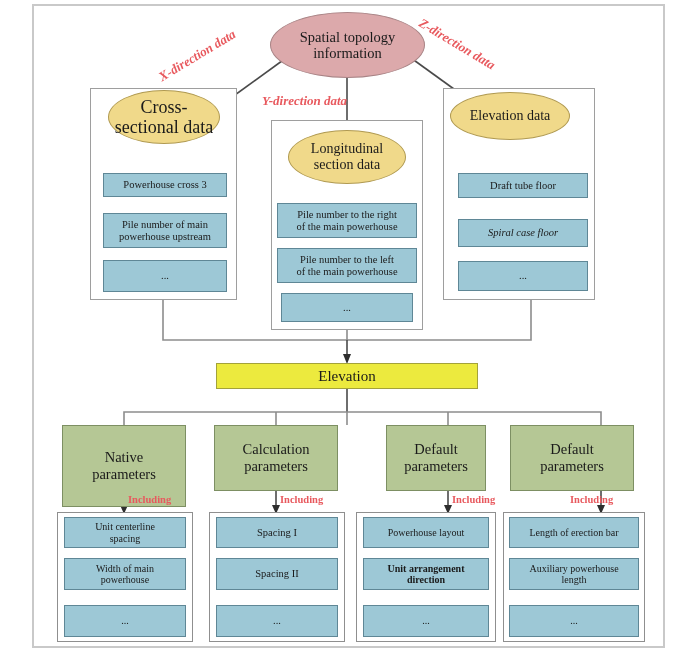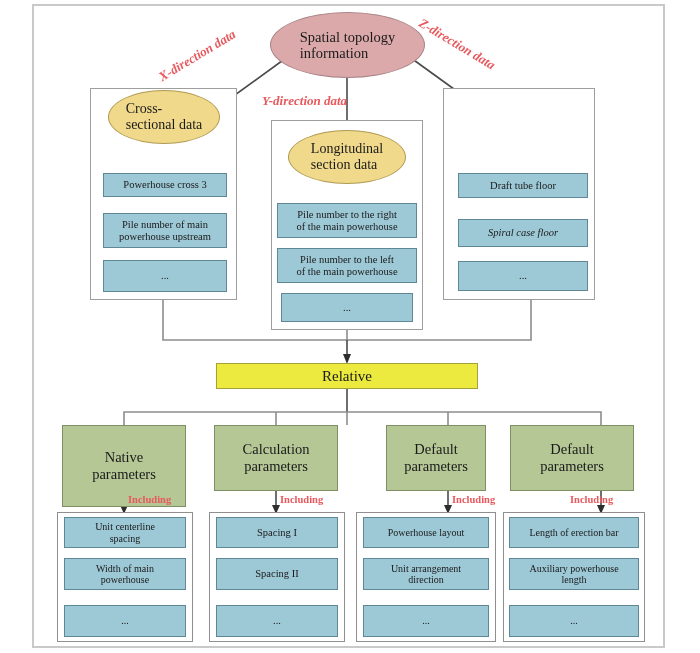--- a/index.html
+++ b/index.html
@@ -7,21 +7,21 @@
        font-family:"Liberation Serif","DejaVu Serif",serif;color:#1a1a1a;}
   #root{position:relative;width:700px;height:653px;}
 
   .frame{position:absolute;left:32px;top:4px;width:633px;height:644px;
          border:2px solid #c9c9c9;background:#fff;box-sizing:border-box;}
 
   .grp{position:absolute;border:1.5px solid #9e9e9e;background:#fff;box-sizing:border-box;}
   .grp2{position:absolute;border:1.5px solid #8f8f8f;background:#fff;box-sizing:border-box;}
 
   .ell{position:absolute;border-radius:50%;border:1.5px solid #8a8a6a;
-       display:flex;align-items:center;justify-content:center;
+       display:flex;align-items:center;justify-content:center;text-align:center;
        box-sizing:border-box;line-height:1.12;}
   .ell.pink{background:#dca9ab;border-color:#a98486;}
   .ell.yellow{background:#f0d98a;border-color:#b09a52;}
 
   .bbox{position:absolute;background:#9dc8d6;border:1.5px solid #5f8796;
         display:flex;align-items:center;justify-content:center;text-align:center;
         box-sizing:border-box;line-height:1.12;padding:0 3px;}
 
   .gbox{position:absolute;background:#b5c795;border:1.5px solid #7d8f63;
         display:flex;align-items:center;justify-content:center;text-align:center;
@@ -81,21 +81,21 @@
   <div class="ell pink" style="left:270px;top:12px;width:155px;height:66px;font-size:14.5px;">
     <span style="white-space:pre-line">Spatial topology
 information</span>
   </div>
 
   <div class="red rot-l" style="left:160px;top:70px;font-size:13px;font-style:italic;">X-direction data</div>
   <div class="red" style="left:262px;top:93px;font-size:13px;font-style:italic;">Y-direction data</div>
   <div class="red rot-r" style="left:420px;top:14px;font-size:13px;font-style:italic;">Z-direction data</div>
 
   <div class="grp" style="left:90px;top:88px;width:147px;height:212px;"></div>
-  <div class="ell yellow" style="left:108px;top:90px;width:112px;height:54px;font-size:14px;">
+  <div class="ell yellow" style="left:108px;top:90px;width:112px;height:54px;font-size:18px;">
     <span style="white-space:pre-line">Cross-
 sectional data</span>
   </div>
   <div class="bbox" style="left:103px;top:173px;width:124px;height:24px;font-size:10.5px;">
     <span style="white-space:pre-line">Powerhouse  cross 3</span>
   </div>
   <div class="bbox" style="left:103px;top:213px;width:124px;height:35px;font-size:10.5px;">
     <span style="white-space:pre-line">Pile number  of  main
 powerhouse upstream</span>
   </div>
@@ -114,32 +114,35 @@
   </div>
   <div class="bbox" style="left:277px;top:248px;width:140px;height:35px;font-size:10.5px;">
     <span style="white-space:pre-line">Pile number to the left
 of the main powerhouse</span>
   </div>
   <div class="bbox" style="left:281px;top:293px;width:132px;height:29px;font-size:10.5px;">
     <span style="white-space:pre-line">...</span>
   </div>
 
   <div class="grp" style="left:443px;top:88px;width:152px;height:212px;"></div>
+  <div class="ell yellow" style="left:450px;top:92px;width:120px;height:48px;font-size:14px;">
+    <span style="white-space:pre-line">Elevation data</span>
+  </div>
   <div class="bbox" style="left:458px;top:173px;width:130px;height:25px;font-size:10.5px;">
     <span style="white-space:pre-line">Draft tube floor</span>
   </div>
   <div class="bbox" style="left:458px;top:219px;width:130px;height:28px;font-size:10.5px;font-style:italic;">
     <span style="white-space:pre-line">Spiral case floor</span>
   </div>
   <div class="bbox" style="left:458px;top:261px;width:130px;height:30px;font-size:10.5px;">
     <span style="white-space:pre-line">...</span>
   </div>
 
   <div class="ybox" style="left:216px;top:363px;width:262px;height:26px;font-size:15px;">
-    <span>Relative</span>
+    <span>Elevation</span>
   </div>
 
   <div class="gbox" style="left:62px;top:425px;width:124px;height:82px;font-size:14.5px;">
     <span style="white-space:pre-line">Native
 parameters</span>
   </div>
   <div class="gbox" style="left:214px;top:425px;width:124px;height:66px;font-size:14.5px;">
     <span style="white-space:pre-line">Calculation
 parameters</span>
   </div>
@@ -178,21 +181,21 @@
     <span style="white-space:pre-line">Spacing II</span>
   </div>
   <div class="bbox" style="left:216px;top:605px;width:122px;height:32px;font-size:10.5px;">
     <span style="white-space:pre-line">...</span>
   </div>
 
   <div class="grp2" style="left:356px;top:512px;width:140px;height:130px;"></div>
   <div class="bbox" style="left:363px;top:517px;width:126px;height:31px;font-size:10px;">
     <span style="white-space:pre-line">Powerhouse  layout</span>
   </div>
-  <div class="bbox" style="left:363px;top:558px;width:126px;height:32px;font-size:10px;">
+  <div class="bbox" style="left:363px;top:558px;width:126px;height:32px;font-size:10px;font-weight:bold;">
     <span style="white-space:pre-line">Unit arrangement
 direction</span>
   </div>
   <div class="bbox" style="left:363px;top:605px;width:126px;height:32px;font-size:10px;">
     <span style="white-space:pre-line">...</span>
   </div>
 
   <div class="grp2" style="left:503px;top:512px;width:142px;height:130px;"></div>
   <div class="bbox" style="left:509px;top:517px;width:130px;height:31px;font-size:10px;">
     <span style="white-space:pre-line">Length of erection bar</span>

